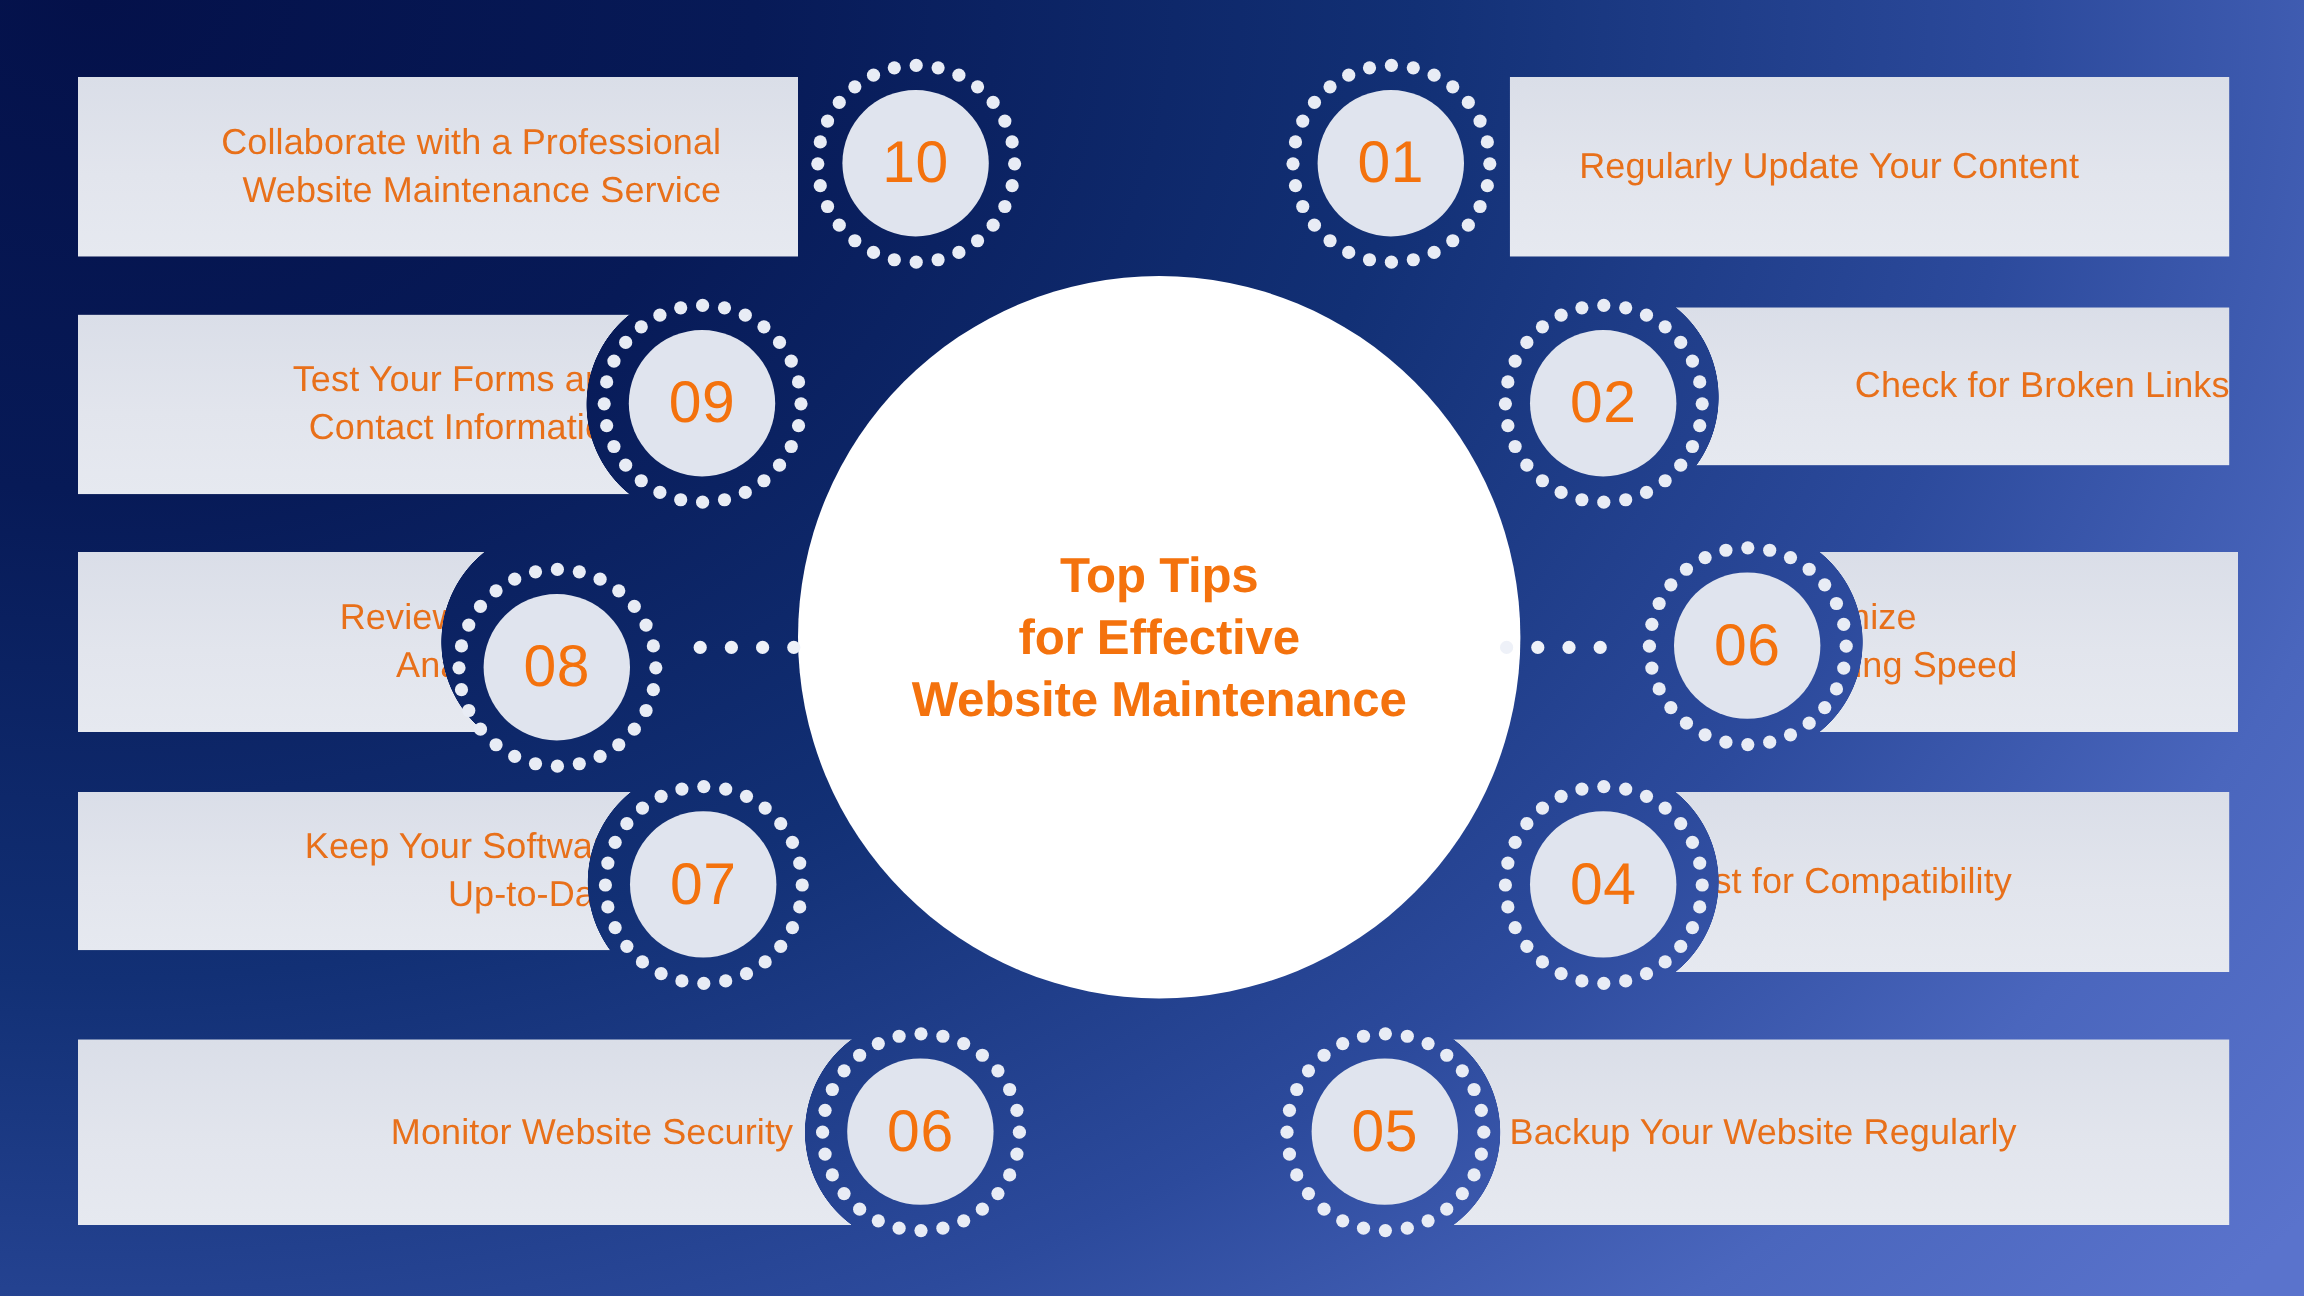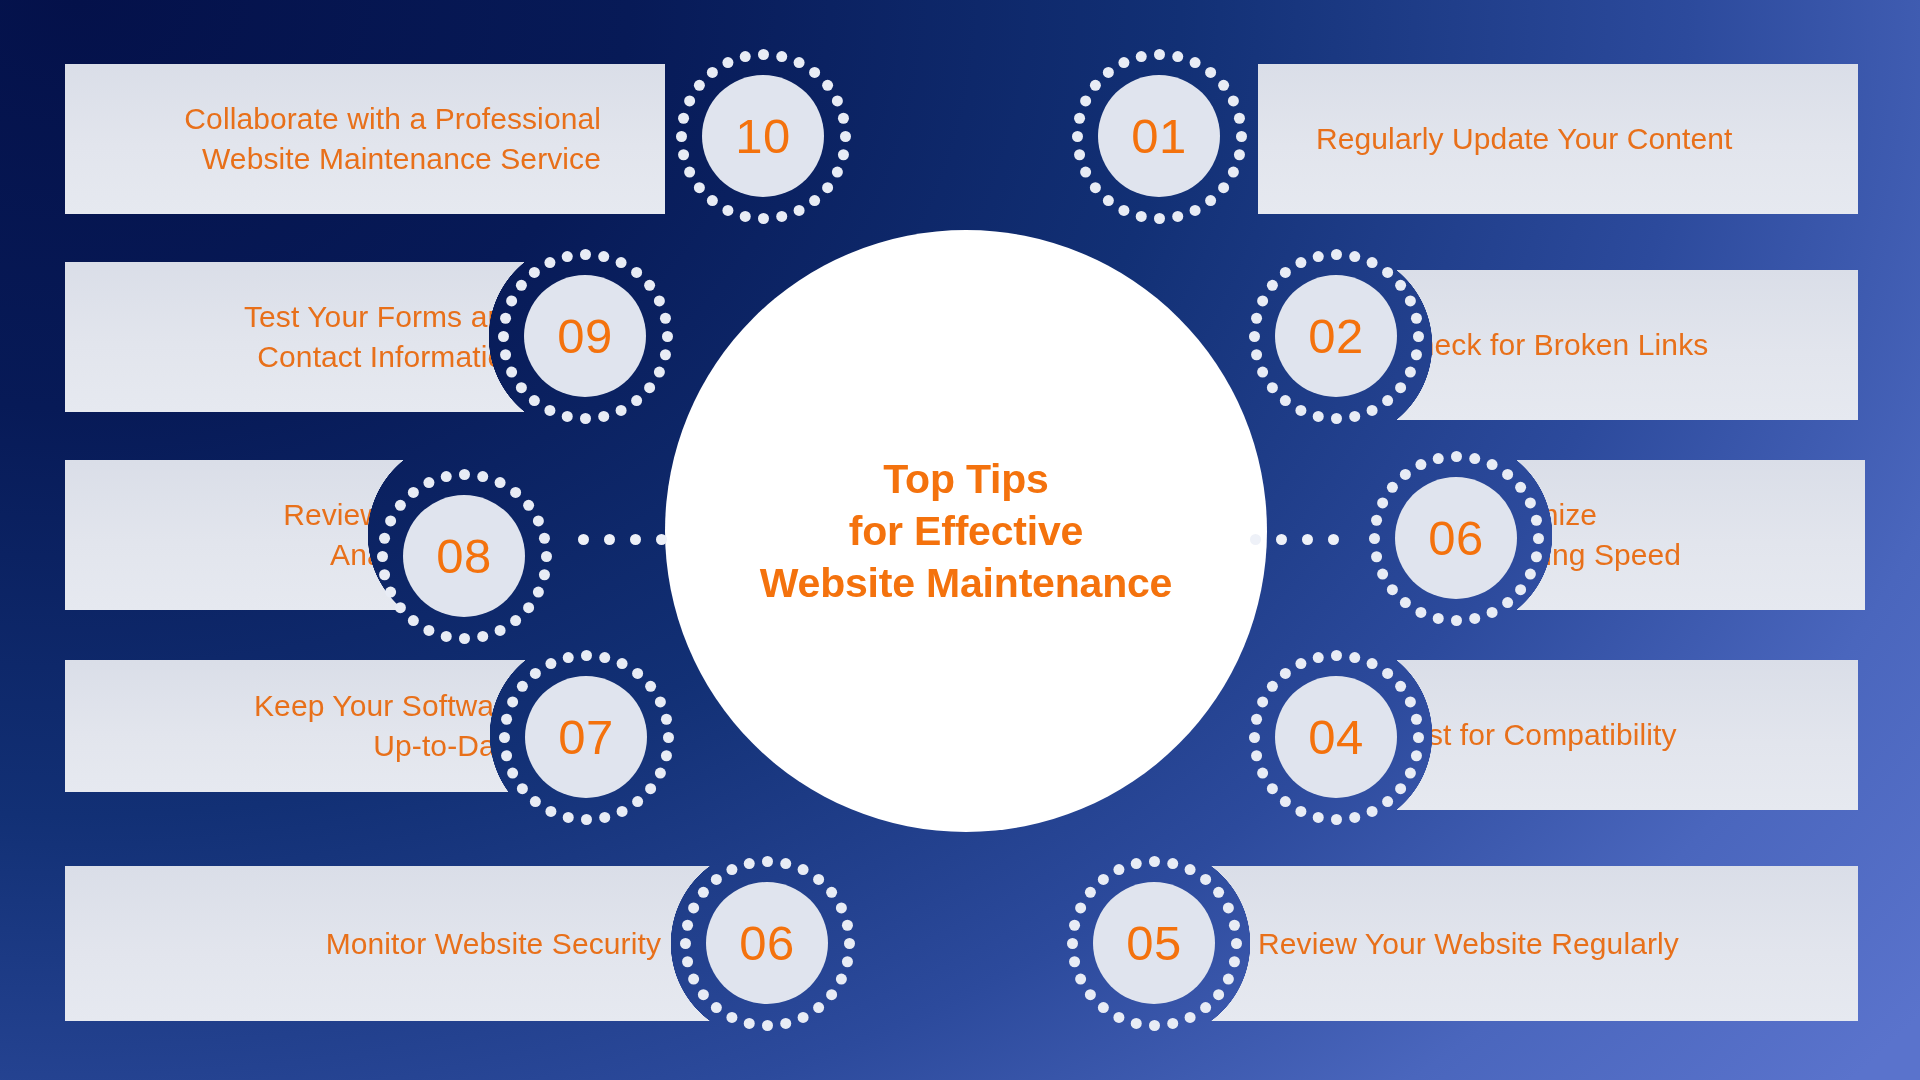--- a/index.html
+++ b/index.html
@@ -126,35 +126,35 @@
   </div>
 
   <div class="bar right" id="bar-01" style="left: 1258px; top: 64px; width: 600px; height: 150px; mask-image: radial-gradient(96px at -99px 75px, rgba(0, 0, 0, 0) 0px, rgba(0, 0, 0, 0) 96px, rgb(0, 0, 0) 96.5px);">
     <span>Regularly Update Your Content</span>
   </div>
 
   <div class="bar left" id="bar-06" style="left: 65px; top: 866px; width: 660px; height: 155px; mask-image: radial-gradient(96px at 702px 77.5px, rgba(0, 0, 0, 0) 0px, rgba(0, 0, 0, 0) 96px, rgb(0, 0, 0) 96.5px);">
     <span>Monitor Website Security</span>
   </div>
 
-  <div class="bar right" id="bar-02" style="left: 1338px; top: 270px; width: 520px; height: 150px; mask-image: radial-gradient(96px at -2px 75px, rgba(0, 0, 0, 0) 0px, rgba(0, 0, 0, 0) 96px, rgb(0, 0, 0) 96.5px);">
+  <div class="bar right" id="bar-02" style="left: 1338px; top: 256px; width: 520px; height: 132px; mask-image: radial-gradient(96px at -2px 75px, rgba(0, 0, 0, 0) 0px, rgba(0, 0, 0, 0) 96px, rgb(0, 0, 0) 96.5px); justify-content: flex-end;">
     <span>Check for Broken Links</span>
   </div>
 
   <div class="bar right" id="bar-03" style="left: 1420px; top: 460px; width: 445px; height: 150px; mask-image: radial-gradient(96px at 36px 75px, rgba(0, 0, 0, 0) 0px, rgba(0, 0, 0, 0) 96px, rgb(0, 0, 0) 96.5px);">
     <span>Optimize
 Loading Speed</span>
   </div>
 
   <div class="bar right" id="bar-04" style="left: 1338px; top: 660px; width: 520px; height: 150px; mask-image: radial-gradient(96px at -2px 75px, rgba(0, 0, 0, 0) 0px, rgba(0, 0, 0, 0) 96px, rgb(0, 0, 0) 96.5px);">
     <span>Test for Compatibility</span>
   </div>
 
   <div class="bar right" id="bar-05" style="left: 1200px; top: 866px; width: 658px; height: 155px; mask-image: radial-gradient(96px at -46px 77.5px, rgba(0, 0, 0, 0) 0px, rgba(0, 0, 0, 0) 96px, rgb(0, 0, 0) 96.5px);">
-    <span>Review Your Website Regularly</span>
+    <span>Backup Your Website Regularly</span>
   </div>
 
   <div id="hub">
     <div class="hubtext">Top Tips
 for Effective
 Website Maintenance</div>
   </div>
 
   <div class="connector" style="left:578px; top:534px; width:110px;">
     <i></i>

